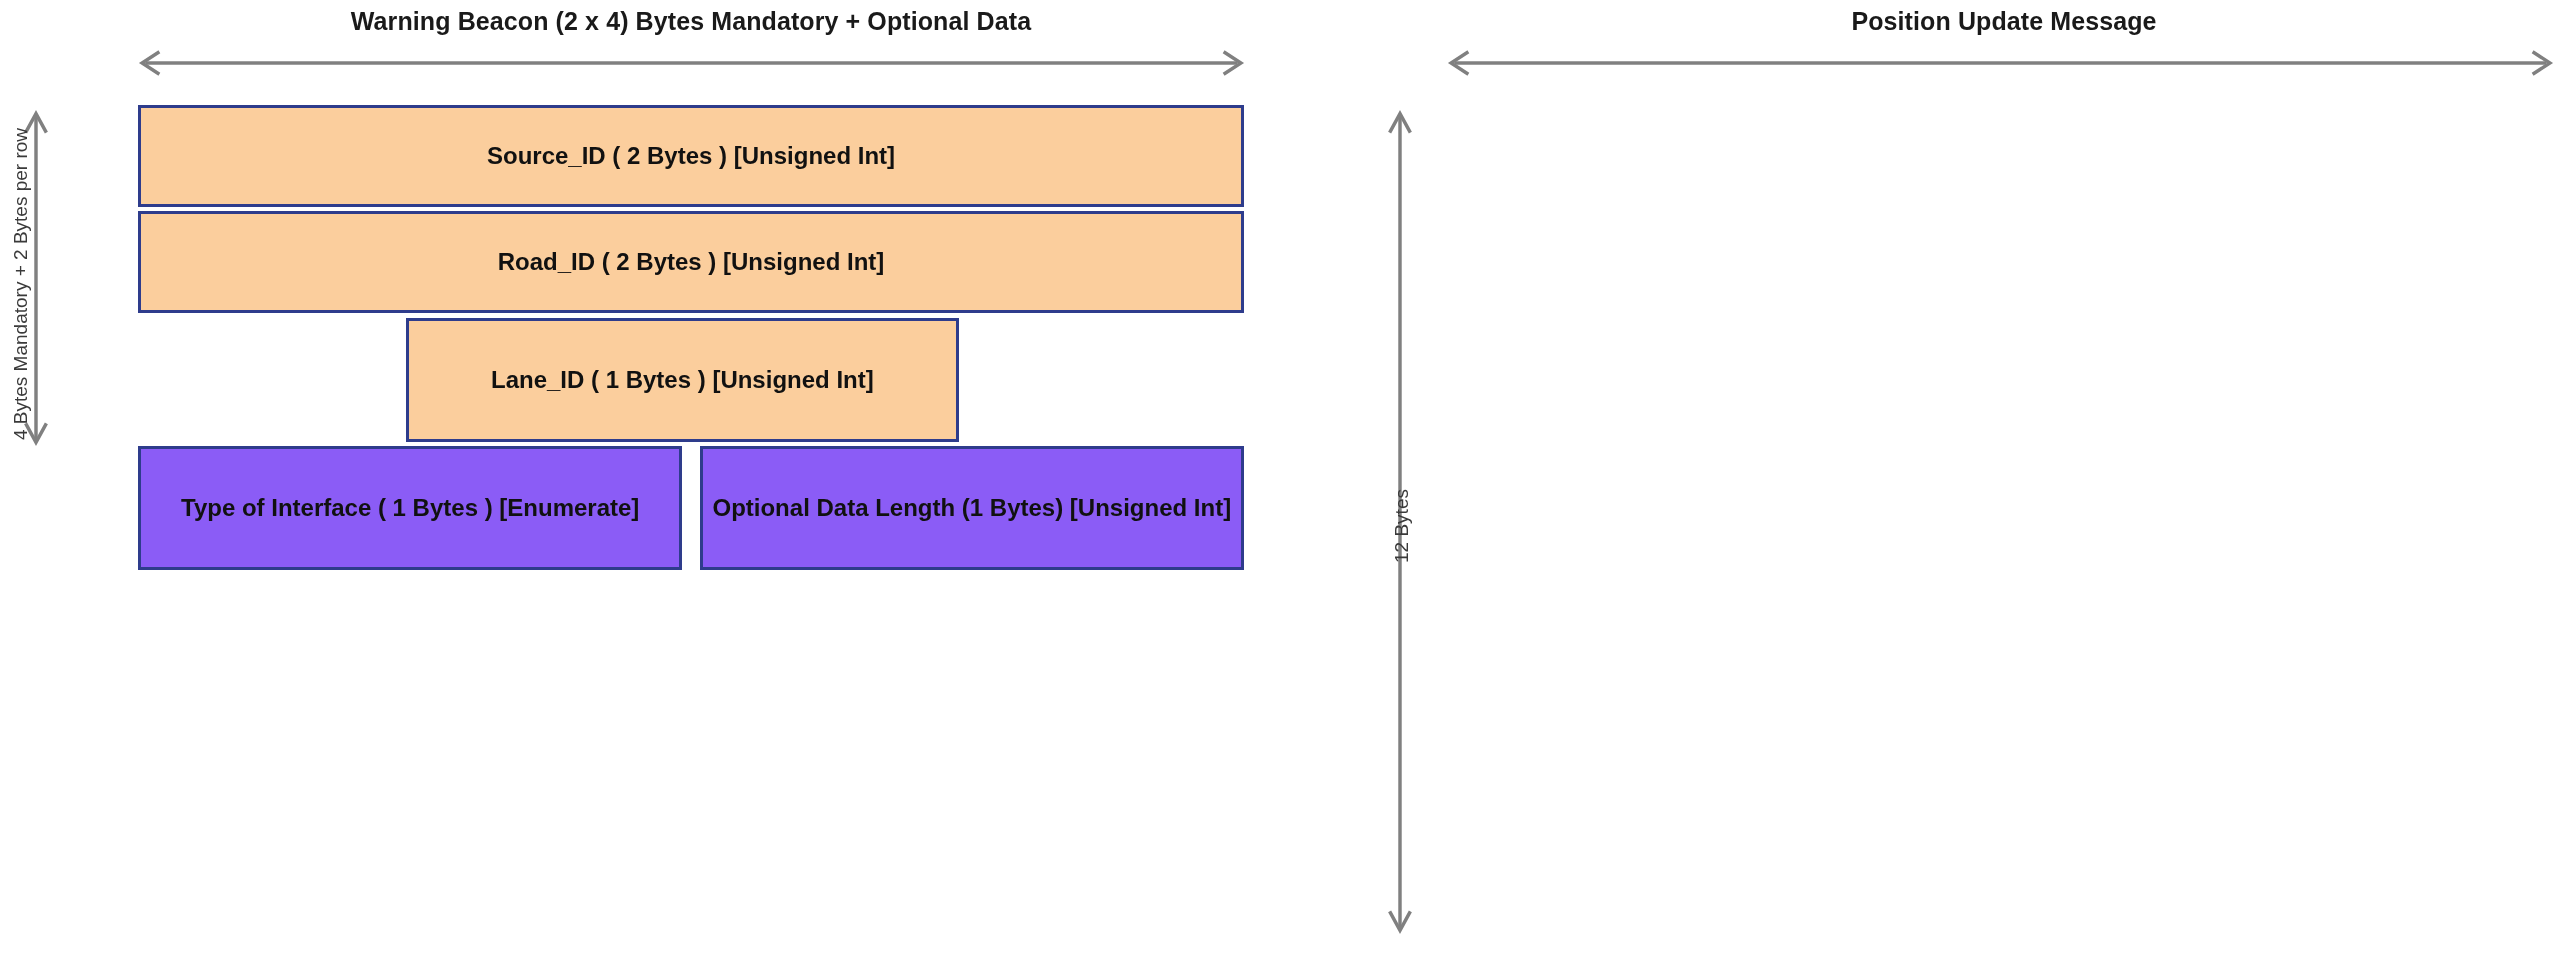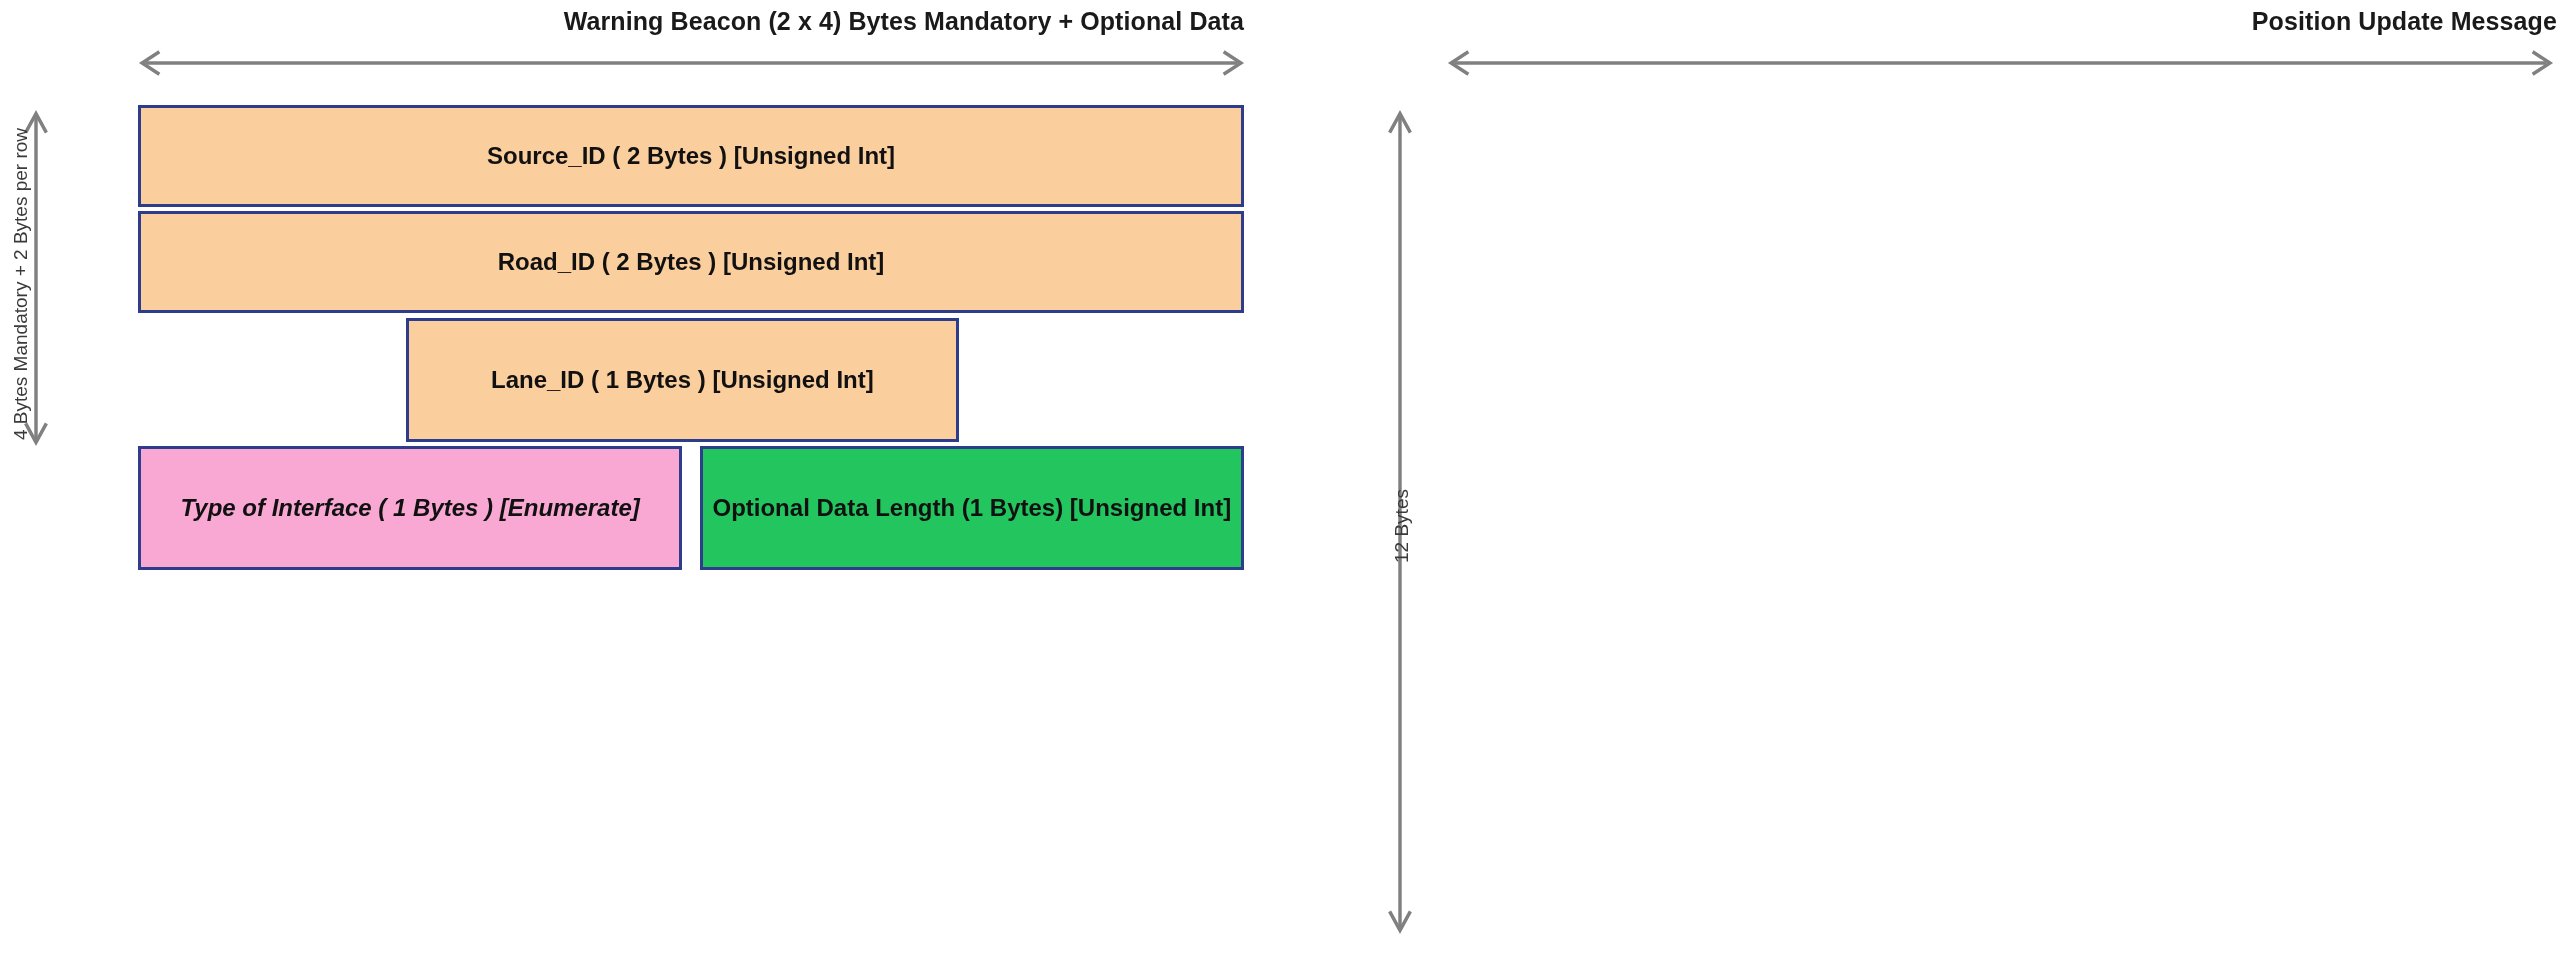--- a/index.html
+++ b/index.html
@@ -20,21 +20,21 @@
   .panel {
     position: absolute;
     top: 0;
   }
   #panel-left  { left: 0;    width: 1382px; height: 961px; }
   #panel-right { left: 1382px; width: 1194px; height: 961px; }
 
   
   .span-title {
     position: absolute;
-    text-align: right;
+    text-align: center;
     font-size: 25px;
     font-weight: bold;
     letter-spacing: 0.1px;
     white-space: nowrap;
     color: #1a1a1a;
   }
   .span-arrow {
     position: absolute;
     height: 26px;
   }
@@ -82,22 +82,22 @@
     overflow: hidden;
   }
   .cell-text {
     display: block;
     width: 100%;
   }
 
   
   .fill-orange { background: #fbce9d; }
   .fill-yellow { background: #fdfdc4; }
-  .fill-green  { background: #f9a8d4; font-style: italic; }
-  .fill-white  { background: #22c55e; }
+  .fill-green  { background: #8b5cf6; }
+  .fill-white  { background: #8b5cf6; }
 
   
   #grid-left { left: 138px; top: 105px; width: 1106px; }
   #grid-left .field-row { margin-bottom: 4.3px; justify-content: center; }
   #grid-left .r-tall { height: 102px; }
   #grid-left .r-short { height: 124px; }
   #grid-left .col-half { width: 50%; }
   #grid-left .col-half.left-col { margin-right: 17.3px; }
   #grid-left .col-full { width: 100%; }
 </style>

